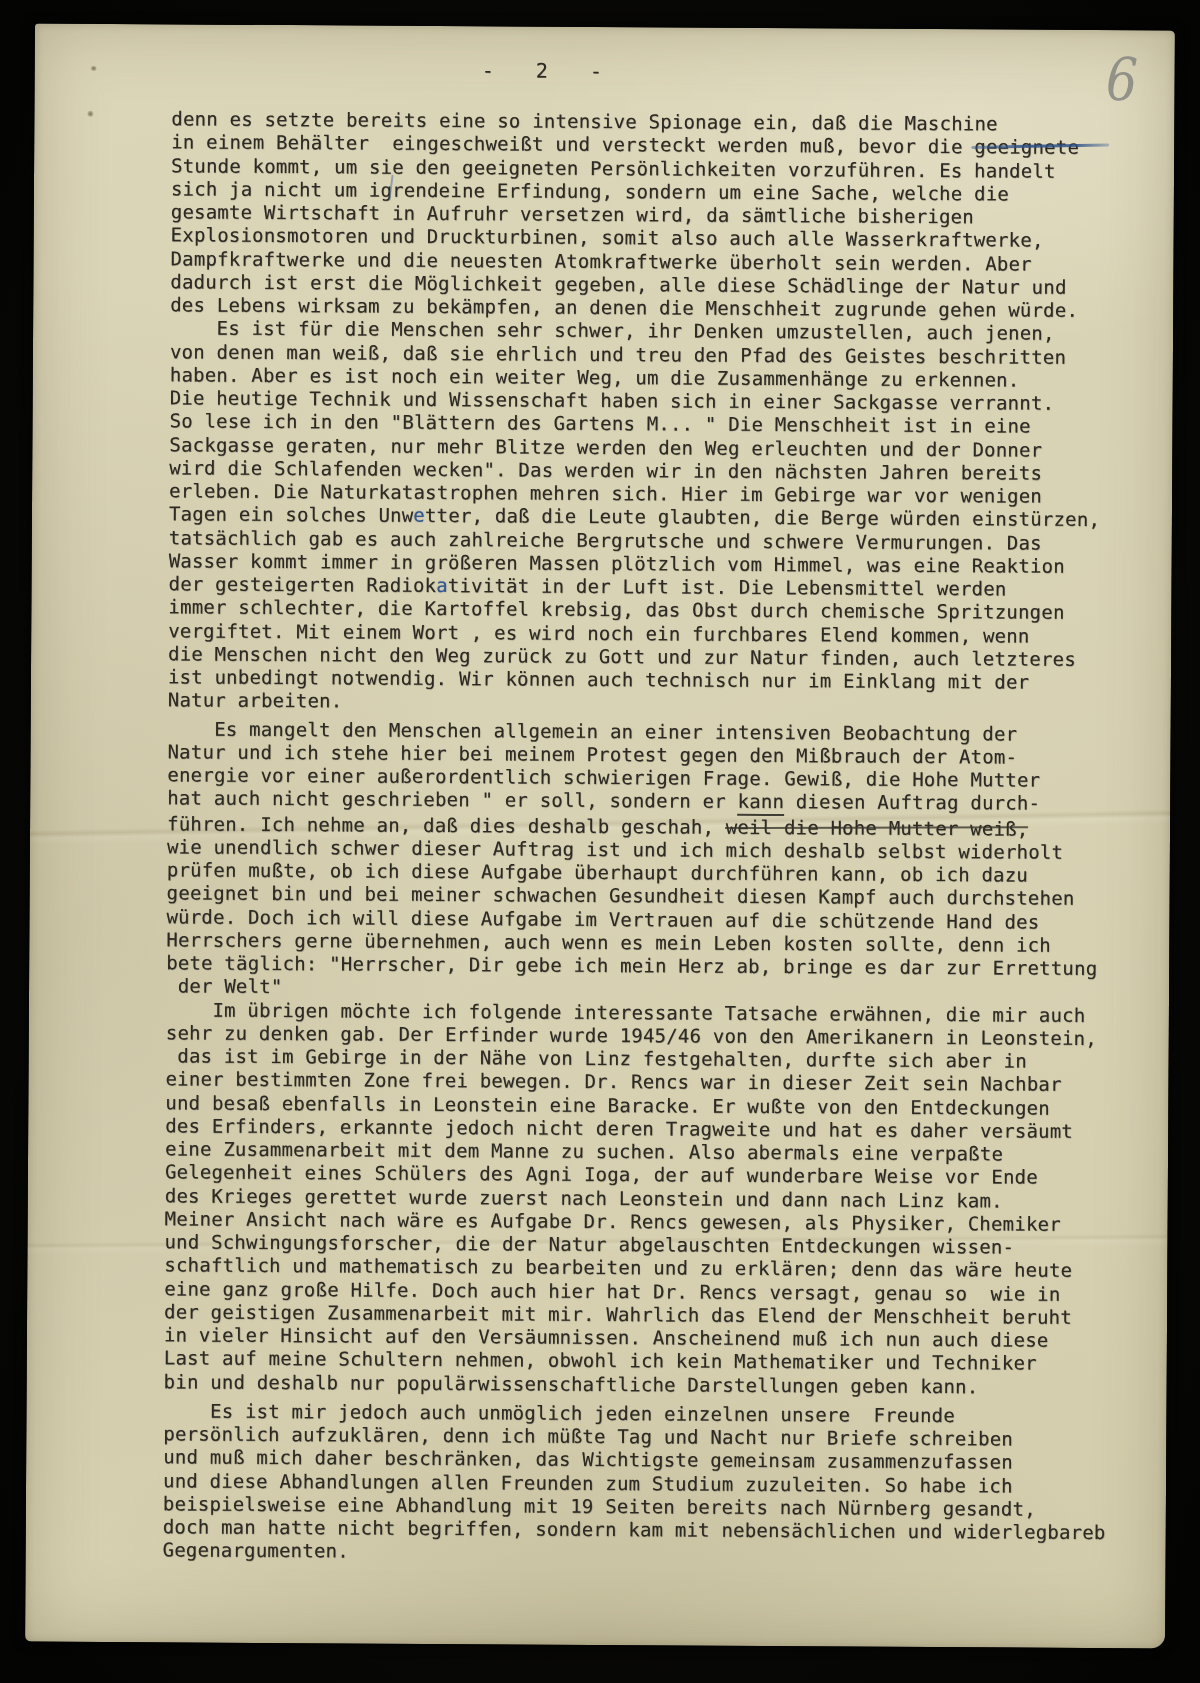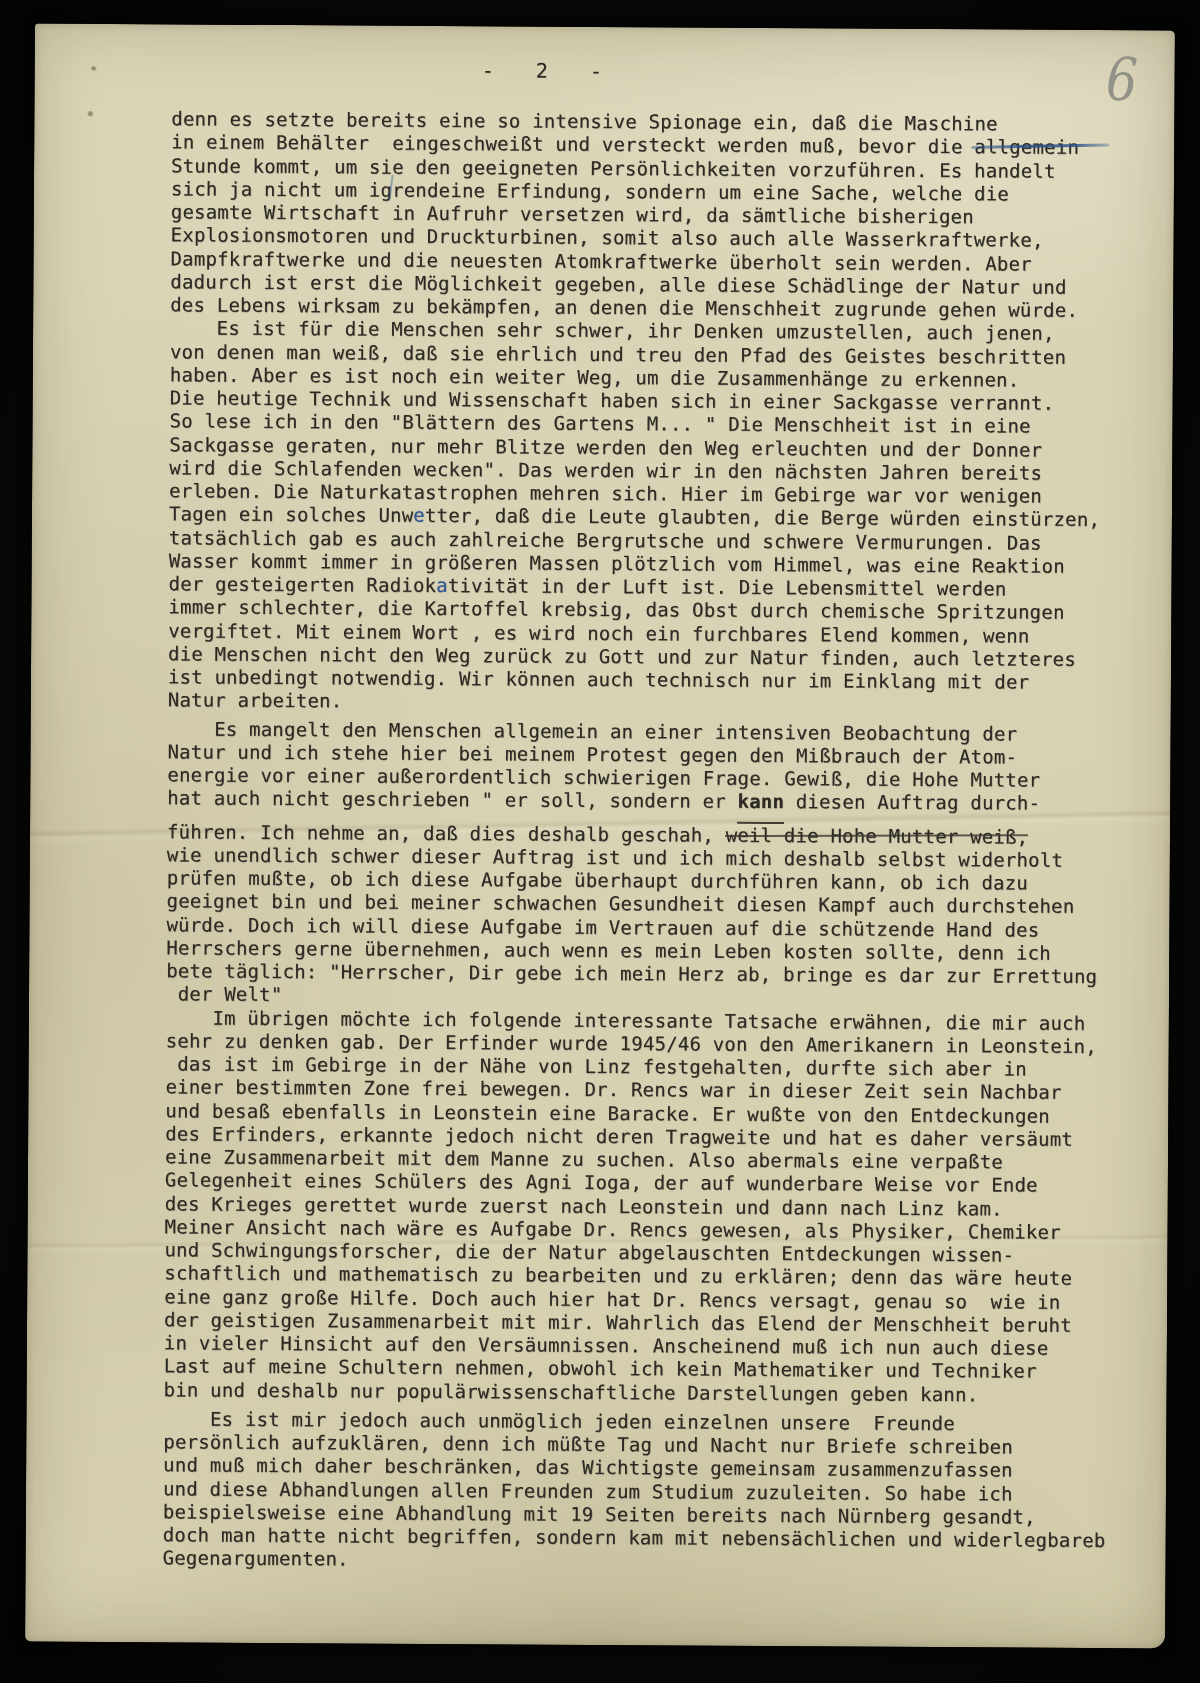--- a/index.html
+++ b/index.html
@@ -47,38 +47,38 @@
   .line span{position:relative;display:inline-block;}
   .strike-blue::after{
     content:"";position:absolute;left:-3px;right:-30px;top:9px;height:3.4px;
     background:linear-gradient(90deg, rgba(48,84,138,0.45), rgba(44,80,136,0.88) 40%, rgba(44,80,136,0.8) 78%, rgba(48,84,138,0.3));
     transform:rotate(-1.4deg);border-radius:2px;pointer-events:none;
   }
   .strike-black::after{
     content:"";position:absolute;left:-1px;right:1px;top:10px;height:2.1px;
     background:rgba(55,52,44,0.78);transform:rotate(-0.5deg);pointer-events:none;
   }
-  .typed-underline{border-bottom:2.2px solid rgba(48,45,38,0.9);padding-bottom:8px;font-weight:bold;}
+  .typed-underline{border-bottom:2.2px solid rgba(48,45,38,0.9);padding-bottom:0px;}
   .pen-char{color:#33568c;text-shadow:0 0 1.2px rgba(51,86,140,0.7);}
   .pen-tick::after{
     content:"";position:absolute;left:40%;top:-4px;width:2.4px;height:26px;
     background:rgba(58,95,148,0.45);transform:rotate(7deg);border-radius:2px;pointer-events:none;
   }
 </style>
 </head>
 <body>
 
 <div class="paper">
   <div class="speck s1"></div>
   <div class="speck s2"></div>
   <div class="page-number">- 2 -</div>
   <div class="hand-six">6</div>
   <div class="textblock">
       <div class="line"><span>denn es setzte bereits eine so intensive Spionage ein, daß die Maschine</span></div>
-      <div class="line"><span>in einem Behälter  eingeschweißt und versteckt werden muß, bevor die </span><span class="strike-blue">allgemein</span></div>
+      <div class="line"><span>in einem Behälter  eingeschweißt und versteckt werden muß, bevor die </span><span class="strike-blue">geeignete</span></div>
       <div class="line"><span>Stunde kommt, um sie den geeigneten Persönlichkeiten vorzuführen. Es handelt</span></div>
       <div class="line"><span>sich ja nicht um i</span><span class="pen-tick">gr</span><span>endeine Erfindung, sondern um eine Sache, welche die</span></div>
       <div class="line"><span>gesamte Wirtschaft in Aufruhr versetzen wird, da sämtliche bisherigen</span></div>
       <div class="line"><span>Explosionsmotoren und Druckturbinen, somit also auch alle Wasserkraftwerke,</span></div>
       <div class="line"><span>Dampfkraftwerke und die neuesten Atomkraftwerke überholt sein werden. Aber</span></div>
       <div class="line"><span>dadurch ist erst die Möglichkeit gegeben, alle diese Schädlinge der Natur und</span></div>
       <div class="line"><span>des Lebens wirksam zu bekämpfen, an denen die Menschheit zugrunde gehen würde.</span></div>
       <div class="line"><span>    Es ist für die Menschen sehr schwer, ihr Denken umzustellen, auch jenen,</span></div>
       <div class="line"><span>von denen man weiß, daß sie ehrlich und treu den Pfad des Geistes beschritten</span></div>
       <div class="line"><span>haben. Aber es ist noch ein weiter Weg, um die Zusammenhänge zu erkennen.</span></div>

